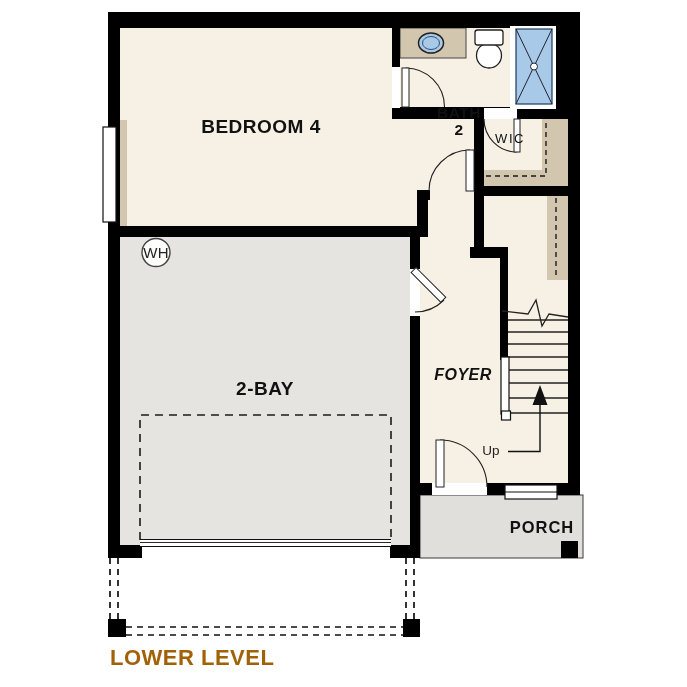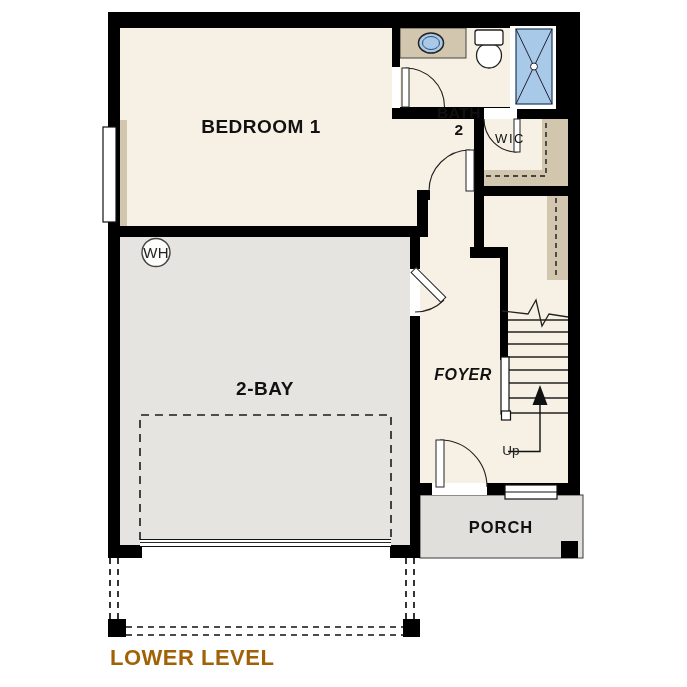--- a/index.html
+++ b/index.html
@@ -14,22 +14,22 @@
   .f-porch{fill:var(--porch-floor);} .f-tan{fill:var(--casework);}
   .f-blue{fill:var(--fixture-blue);} .f-wall{fill:var(--wall);}
   .label{position:absolute;transform:translate(-50%,-50%);font-weight:bold;
          color:#111;white-space:nowrap;letter-spacing:.5px;text-align:center;line-height:1.1;}
   .label.plain{font-weight:normal;}
   .lbl-bedroom{font-size:19px;}
   .lbl-bath{font-size:15.5px;line-height:17px;}
   .lbl-wic{font-size:13px;font-weight:500;letter-spacing:1.5px;}
   .lbl-foyer{font-size:16px;}
   .lbl-garage{font-size:19px;line-height:22px;}
-  .lbl-porch{font-size:16.5px;letter-spacing:1px;}
-  .lbl-up{font-size:13.5px;letter-spacing:.2px;color:#222;margin-left:20px;}
+  .lbl-porch{font-size:16.5px;letter-spacing:1px;margin-left:41px;}
+  .lbl-up{font-size:13.5px;letter-spacing:.2px;color:#222;}
   .lbl-wh{font-size:15px;letter-spacing:.2px;color:#222;}
   .lbl-title{transform:none;font-size:22px;letter-spacing:.5px;color:#a16207;}
 </style>
 </head>
 <body>
 
 <div class="plan">
   <svg width="687" height="687" viewBox="0 0 687 687">
 
     <g>
@@ -163,21 +163,21 @@
     <g stroke="#111" stroke-width="1.7" stroke-dasharray="6 5" fill="none">
       <line x1="110" y1="558" x2="110" y2="619"></line>
       <line x1="118" y1="558" x2="118" y2="619"></line>
       <line x1="406" y1="558" x2="406" y2="619"></line>
       <line x1="414" y1="558" x2="414" y2="619"></line>
       <line x1="126" y1="627" x2="403" y2="627"></line>
       <line x1="126" y1="635" x2="403" y2="635"></line>
     </g>
   </svg>
 
-  <div class="label lbl-bedroom" style="left:261px;top:127px;">BEDROOM 1</div>
+  <div class="label lbl-bedroom" style="left:261px;top:127px;">BEDROOM 4</div>
 
   <div class="label lbl-bath" style="left:459px;top:81px;margin-top:40px;">
     <div>BATH</div>
     <div>2</div>
   </div>
 
   <div class="label lbl-wic" style="left:510px;top:139px;">WIC</div>
 
   <div class="label lbl-foyer" style="left:463px;top:375px;font-style:italic;">FOYER</div>
 

